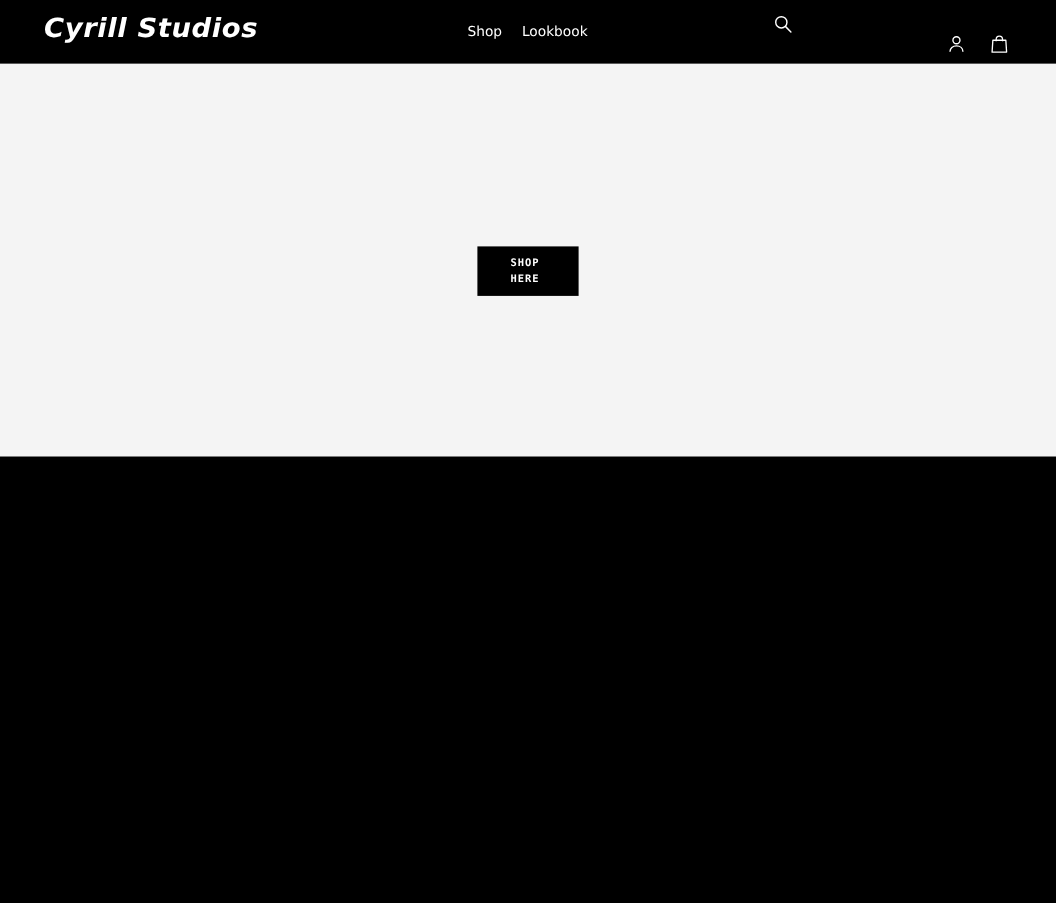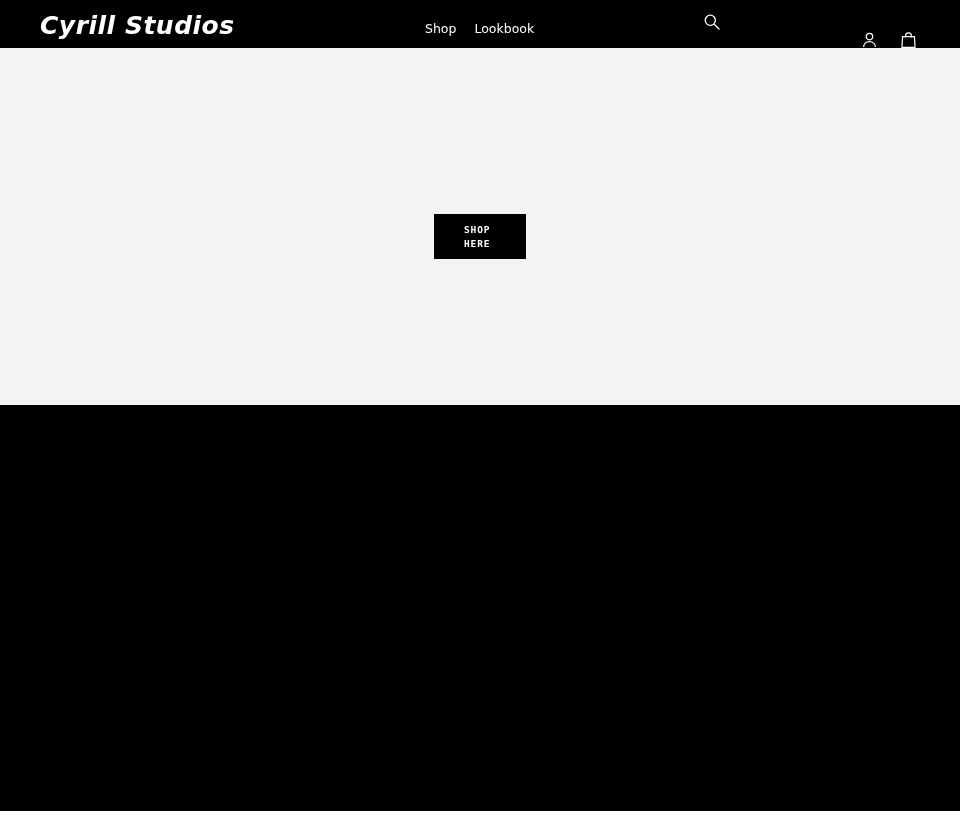--- a/index.html
+++ b/index.html
@@ -10,21 +10,21 @@
     height: 821px;
     background: #ffffff;
     font-family: "Liberation Sans", sans-serif;
     overflow: hidden;
   }
 
   
   .site-header {
     position: relative;
     width: 960px;
-    height: 48px;
+    height: 58px;
     background: #000000;
     display: flex;
     align-items: center;
     text-decoration: underline;
   }
   .logo {
     position: absolute;
     left: 40px;
     top: 12px;
     color: #ffffff;

